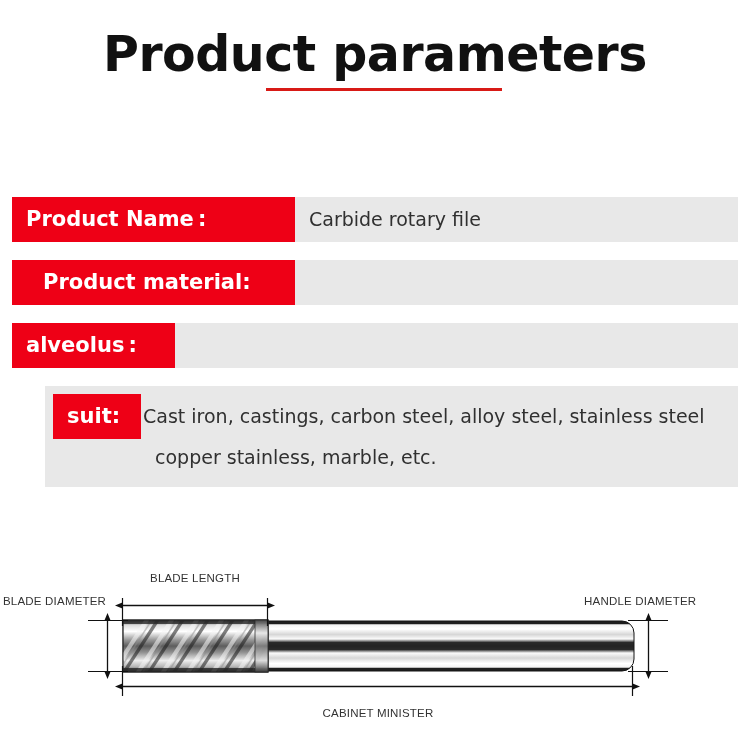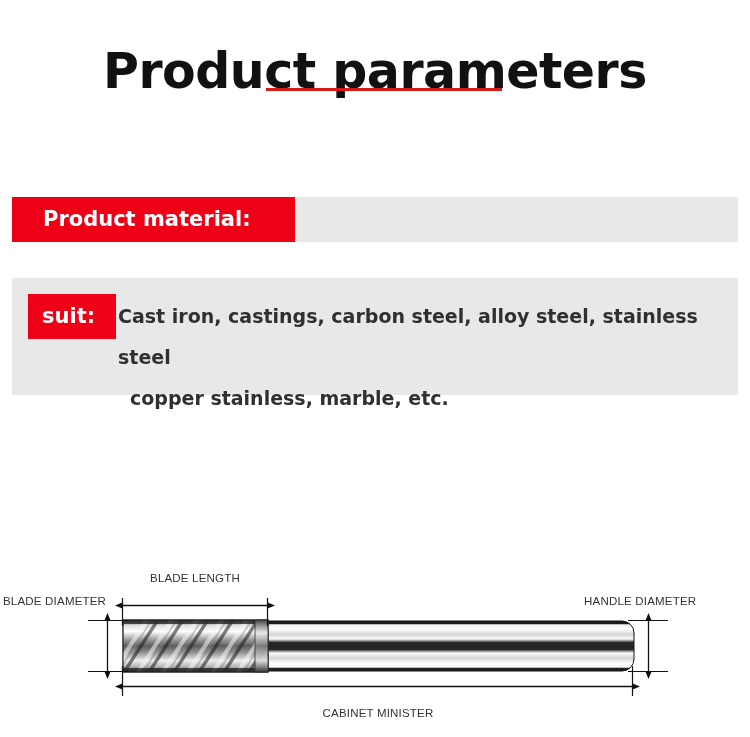--- a/index.html
+++ b/index.html
@@ -24,21 +24,21 @@
     width: 750px;
     text-align: center;
   }
   .page-title {
     font-family: "DejaVu Sans", sans-serif;
     font-size: 49px;
     font-weight: bold;
     letter-spacing: -0.5px;
     color: #111111;
     line-height: 1.05;
-    margin: 18px;
+    margin: 1px;
     white-space: nowrap;
   }
   .title-rule {
     position: absolute;
     left: 266px;
     top: 88px;
     width: 236px;
     height: 3px;
     background: #d81a16;
   }
@@ -83,22 +83,23 @@
   }
 
   
   .row-name  .label { width: 283px; }
   .row-mat   .label { width: 283px; padding-left: 31px; }
   .row-alv   .label { width: 163px; }
 
   
   .spec-row.row-suit {
     display: block;
-    padding: 16px;
+    padding: 8px;
     height: 85px;
+    margin-left: 33px;
   }
   .row-suit .label {
     display: inline-block;
     vertical-align: top;
     width: 88px;
     text-align: left;
     float: left;
     height: 45px;
     line-height: 45px;
     padding: 0 12px 0 14px;
@@ -106,21 +107,20 @@
   }
   .row-suit .value {
     display: block;
     white-space: normal;
     font-size: 19px;
     line-height: 41px;
     height: auto;
     padding-left: 0;
     padding-top: 2px;
     color: #303030;
-    font-weight: bold;
   }
   .row-suit .value .ln1 { display: block; padding-left: 2px; }
   .row-suit .value .ln2 { display: block; clear: both; padding-left: 14px; }
 
   
   .diagram {
     position: absolute;
     left: 0;
     top: 548px;
     width: 660px;
@@ -137,26 +137,31 @@
 </head>
 <body>
 
 <div class="title-block">
   <h1 class="page-title">Product parameters</h1>
 </div>
 <div class="title-rule"></div>
 
 <div class="spec-list">
 
+  <div class="spec-row row-name">
+    <div class="label">Product Name :</div>
+    <div class="value">Carbide rotary file</div>
+  </div>
 
   <div class="spec-row row-mat">
     <div class="label">Product material:</div>
   </div>
 
   <div class="spec-row row-alv">
+    <div class="label">alveolus :</div>
   </div>
 
   <div class="spec-row row-suit">
     <div class="label">suit:</div>
     <div class="value">
       <span class="ln1">Cast iron, castings, carbon steel, alloy steel, stainless steel</span>
       <span class="ln2">copper stainless, marble, etc.</span>
     </div>
   </div>
 

